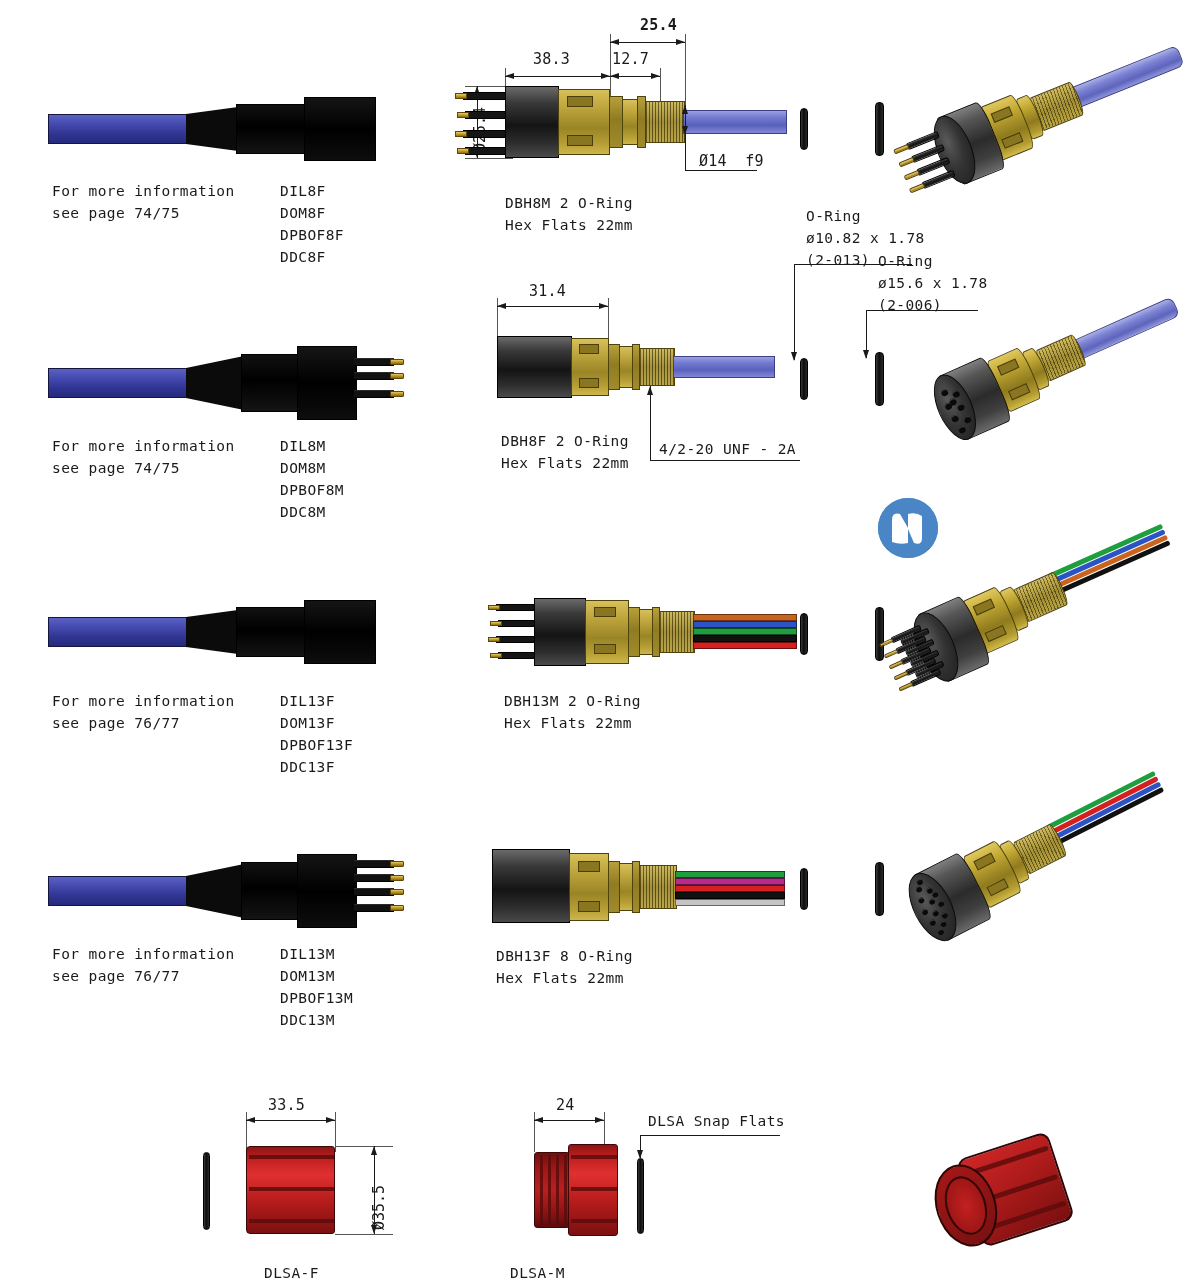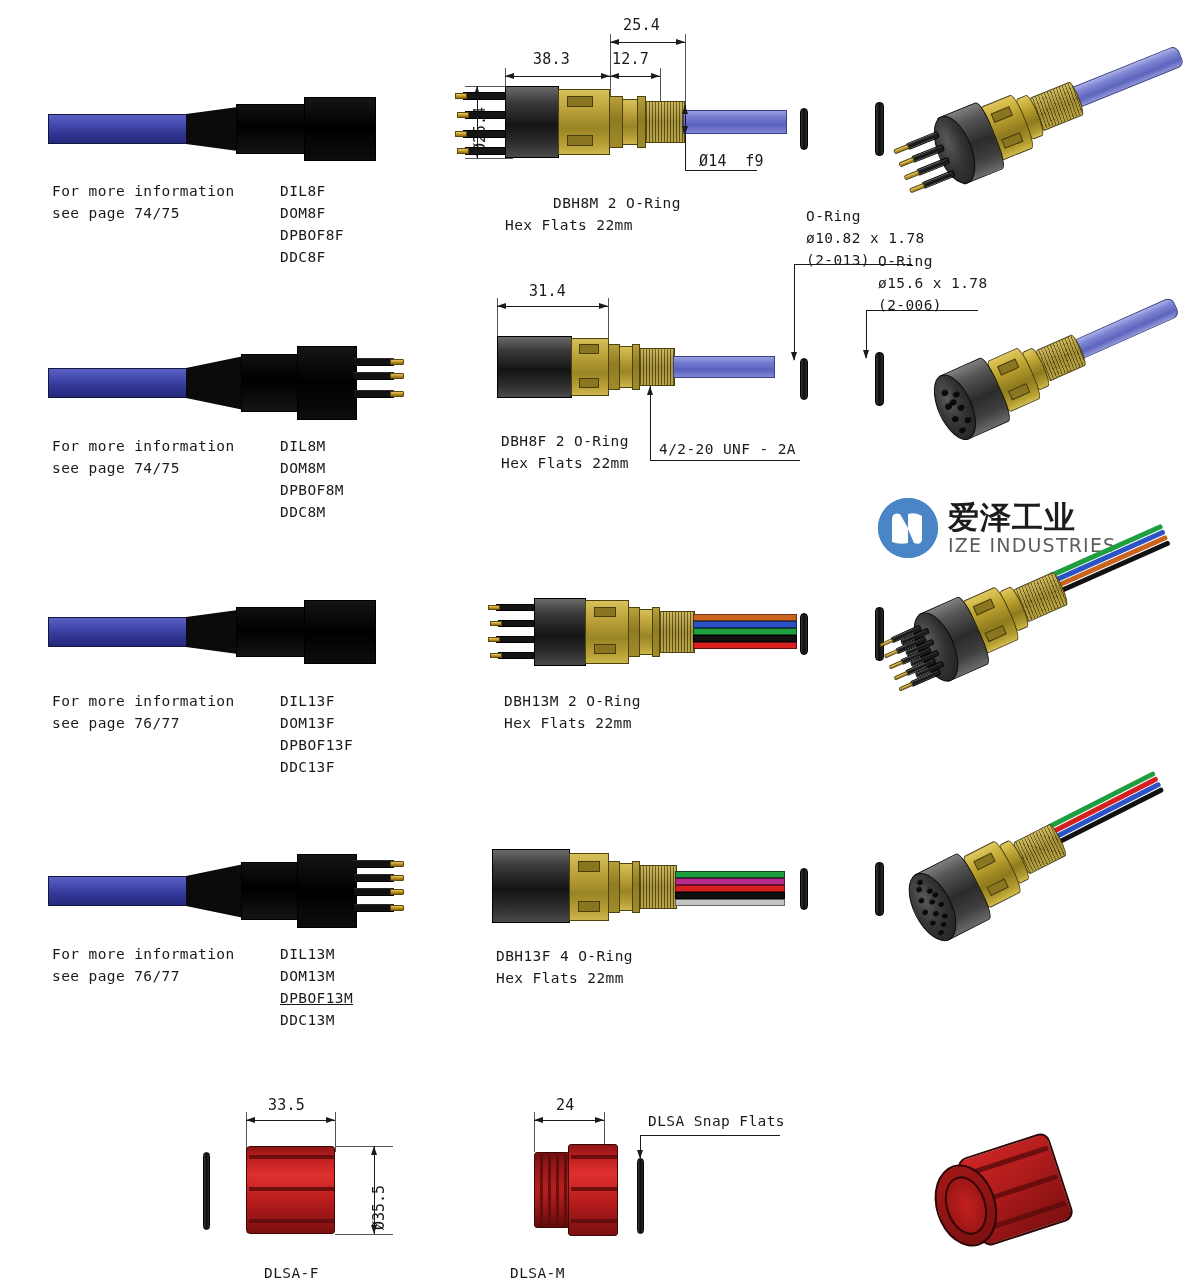--- a/index.html
+++ b/index.html
@@ -257,21 +257,21 @@
     <div class="txt" style="left:280px;top:224px;">DPBOF8F</div>
     <div class="txt" style="left:280px;top:246px;">DDC8F</div>
 
     <div class="draw" style="left:455px;top:0;width:350px;height:200px;">
 
       <div class="ext" style="left:155px;top:34px;height:72px;"></div>
       <div class="ext" style="left:230px;top:34px;height:86px;"></div>
       <div class="dl-h" style="left:155px;top:42px;width:75px;"></div>
       <div class="arrow-l" style="left:155px;top:38.5px;"></div>
       <div class="arrow-r" style="left:221px;top:38.5px;"></div>
-      <div class="txt dim" style="left:168px;top:14px;">25.4</div>
+      <div class="txt dim" style="left:185px;top:14px;font-weight:bold;">25.4</div>
 
       <div class="ext" style="left:50px;top:68px;height:40px;"></div>
       <div class="ext" style="left:155px;top:68px;height:40px;"></div>
       <div class="dl-h" style="left:50px;top:76px;width:105px;"></div>
       <div class="arrow-l" style="left:50px;top:72.5px;"></div>
       <div class="arrow-r" style="left:146px;top:72.5px;"></div>
       <div class="txt dim" style="left:78px;top:48px;">38.3</div>
 
       <div class="ext" style="left:205px;top:68px;height:40px;"></div>
       <div class="dl-h" style="left:155px;top:76px;width:50px;"></div>
@@ -308,21 +308,21 @@
       <div class="bluecable" style="left:228px;top:110px;width:104px;height:24px;"></div>
 
       <div class="ext" style="left:230px;top:100px;height:10px;"></div>
       <div class="dl-v" style="left:230px;top:105px;height:30px;"></div>
       <div class="arrow-u" style="left:226.5px;top:105px;"></div>
       <div class="arrow-d" style="left:226.5px;top:126px;"></div>
       <div class="leader-v" style="left:230px;top:134px;height:36px;"></div>
       <div class="leader" style="left:230px;top:170px;width:72px;"></div>
       <div class="txt dim" style="left:244px;top:150px;">Ø14  f9</div>
 
-      <div class="txt" style="left:50px;top:192px;margin-left:48px;">DBH8M 2 O-Ring</div>
+      <div class="txt" style="left:50px;top:192px;">DBH8M 2 O-Ring</div>
       <div class="txt" style="left:50px;top:214px;">Hex Flats 22mm</div>
     </div>
 
     <div class="oring" style="left:800px;top:108px;width:8px;height:42px;"></div>
     <div class="oring" style="left:875px;top:102px;width:9px;height:54px;"></div>
 
     <div class="render" style="left:915px;top:62px;width:275px;height:145px;">
       <div class="r-rot" style="left:0;top:0;width:275px;height:145px;transform:rotate(-22deg);">
         <div class="r-cable" style="left:168px;top:36px;width:118px;height:22px;"></div>
         <div class="r-knurl" style="left:128px;top:30px;width:48px;height:36px;"></div>
@@ -434,24 +434,20 @@
     </div>
   </div>
 
   <div class="logo-wrap" style="left:878px;top:498px;">
     <div class="logo-mark">
       <svg viewBox="0 0 60 60" width="60" height="60" aria-hidden="true">
         <circle cx="30" cy="30" r="30" fill="#4a86c5"></circle>
         <path d="M14 44 L14 22 Q14 14 22 16 L30 30 L30 16 Q38 14 44 18 L44 40
                  Q44 48 36 45 L30 31 L30 45 Q22 47 14 44 Z" fill="#ffffff"></path>
       </svg>
-    </div>
-    <div>
-      <div class="logo-text-cn">爱泽工业</div>
-      <div class="logo-text-en">IZE INDUSTRIES</div>
     </div>
   </div>
 
   <div class="row" style="top:535px;height:255px;">
 
     <div class="molded" style="left:48px;top:60px;width:300px;height:72px;">
       <div class="m-cable" style="left:0;top:22px;width:140px;height:30px;"></div>
       <div class="m-cone" style="left:138px;top:15px;width:52px;height:44px;
            clip-path:polygon(0 16%,100% 0,100% 100%,0 84%);"></div>
       <div class="m-body" style="left:188px;top:12px;width:70px;height:50px;"></div>
@@ -549,42 +545,42 @@
       <div class="m-pin" style="left:342px;top:41px;width:14px;height:6px;"></div>
       <div class="m-lead" style="left:306px;top:56px;width:40px;height:8px;"></div>
       <div class="m-pin" style="left:342px;top:57px;width:14px;height:6px;"></div>
     </div>
 
     <div class="txt" style="left:52px;top:153px;">For more information</div>
     <div class="txt" style="left:52px;top:175px;">see page 76/77</div>
 
     <div class="txt" style="left:280px;top:153px;">DIL13M</div>
     <div class="txt" style="left:280px;top:175px;">DOM13M</div>
-    <div class="txt" style="left:280px;top:197px;text-decoration:underline;">DPBOF13M</div>
+    <div class="txt" style="left:280px;top:197px;">DPBOF13M</div>
     <div class="txt" style="left:280px;top:219px;">DDC13M</div>
 
     <div class="draw" style="left:490px;top:55px;width:340px;height:170px;">
       <div class="blk-shell" style="left:2px;top:4px;width:78px;height:74px;"></div>
       <div class="gold" style="left:79px;top:8px;width:40px;height:68px;"></div>
       <div class="gold-slot" style="left:88px;top:16px;width:22px;height:11px;"></div>
       <div class="gold-slot" style="left:88px;top:56px;width:22px;height:11px;"></div>
       <div class="gold-dk" style="left:118px;top:16px;width:12px;height:52px;"></div>
       <div class="gold" style="left:129px;top:18px;width:14px;height:48px;"></div>
       <div class="gold-dk" style="left:142px;top:16px;width:8px;height:52px;"></div>
       <div class="knurl" style="left:149px;top:20px;width:38px;height:44px;"></div>
 
       <div class="wirebundle" style="left:185px;top:26px;width:110px;height:36px;">
         <div class="wire" style="left:0;top:0;width:110px;height:7px;background:#1f9e3f;border:1px solid #0d4a1d;"></div>
         <div class="wire" style="left:0;top:7px;width:110px;height:7px;background:#b82a8c;border:1px solid #5c1445;"></div>
         <div class="wire" style="left:0;top:14px;width:110px;height:7px;background:#d61f1f;border:1px solid #6d0e0e;"></div>
         <div class="wire" style="left:0;top:21px;width:110px;height:7px;background:#111111;border:1px solid #000;"></div>
         <div class="wire" style="left:0;top:28px;width:110px;height:7px;background:#c4c4c4;border:1px solid #666;"></div>
       </div>
 
-      <div class="txt" style="left:6px;top:100px;">DBH13F 4 O-Ring</div>
+      <div class="txt" style="left:6px;top:100px;">DBH13F 8 O-Ring</div>
       <div class="txt" style="left:6px;top:122px;">Hex Flats 22mm</div>
     </div>
 
     <div class="oring" style="left:800px;top:78px;width:8px;height:42px;"></div>
     <div class="oring" style="left:875px;top:72px;width:9px;height:54px;"></div>
 
     <div class="render" style="left:910px;top:20px;width:285px;height:165px;">
       <div class="r-rot" style="left:0;top:0;width:285px;height:165px;transform:rotate(-27deg);">
         <div style="position:absolute;left:168px;top:20px;width:120px;height:30px;">
           <div style="position:absolute;left:0;top:0;width:120px;height:5px;background:#1f9e3f;border-radius:3px;"></div>

